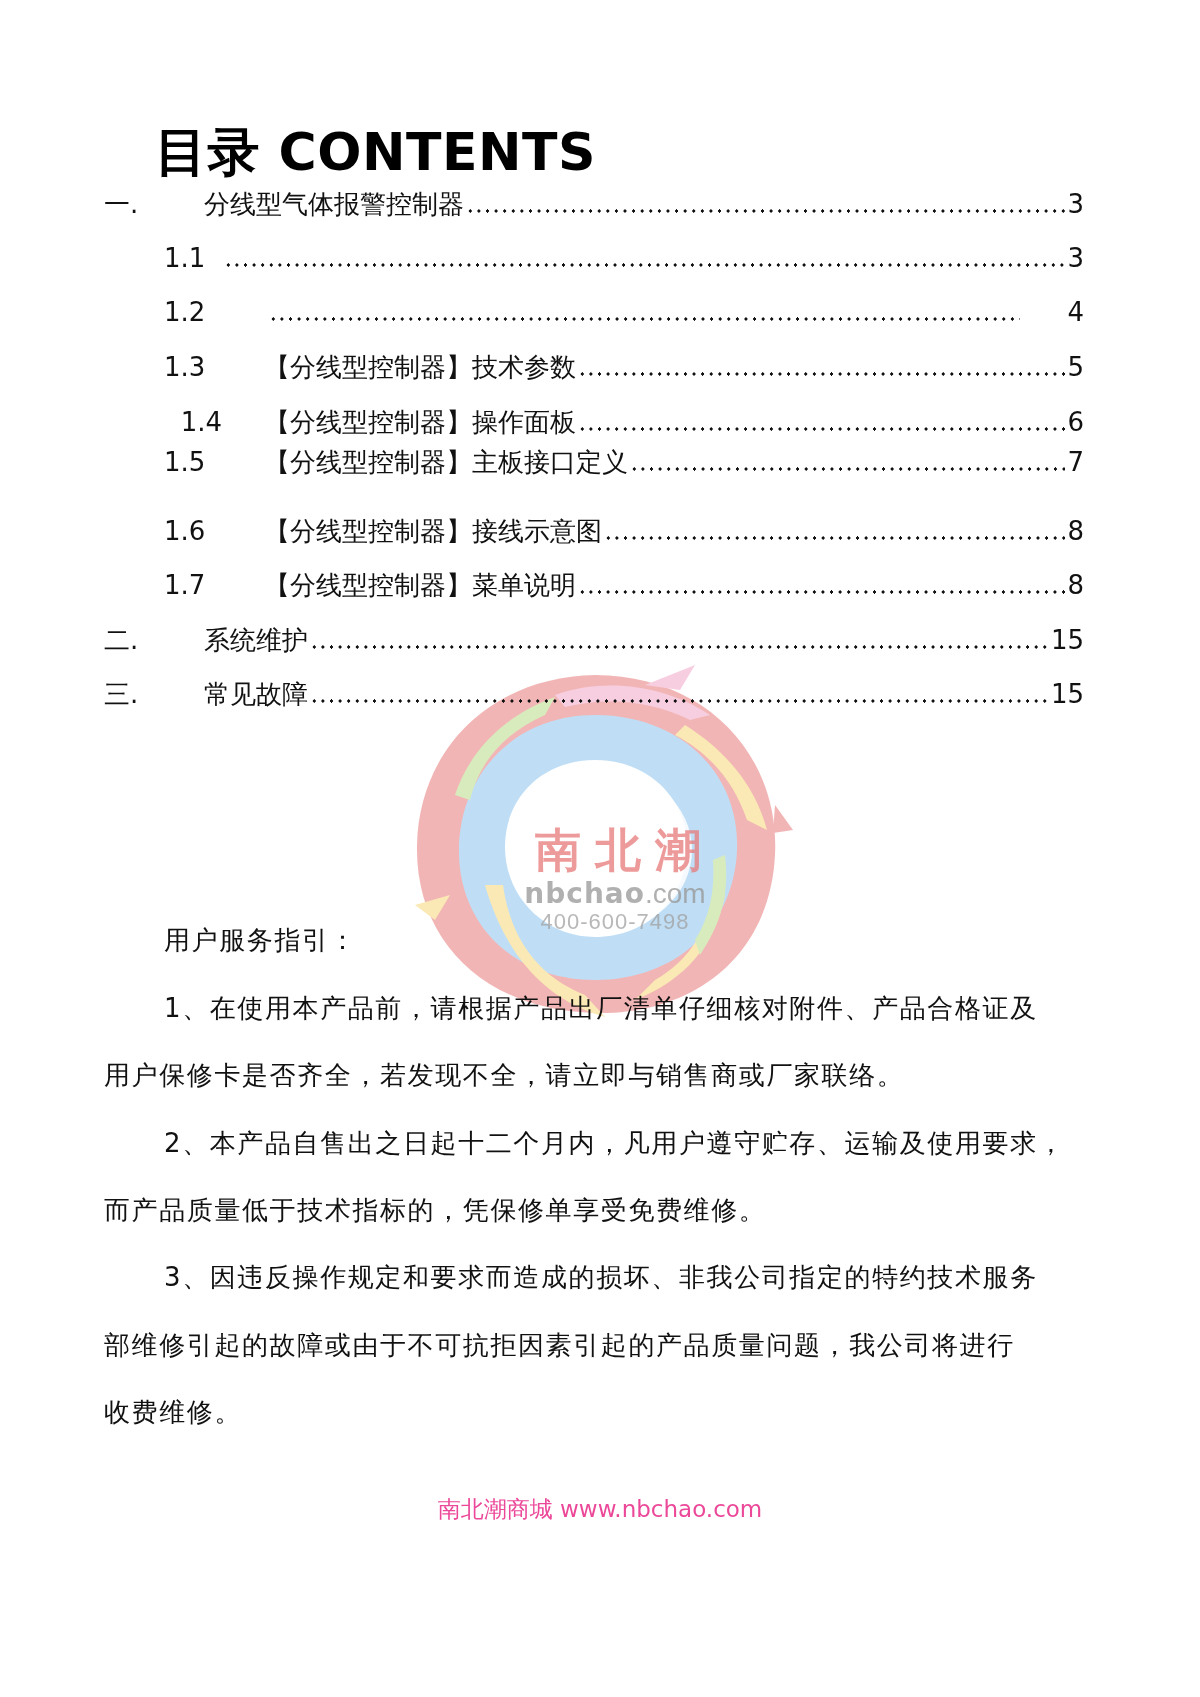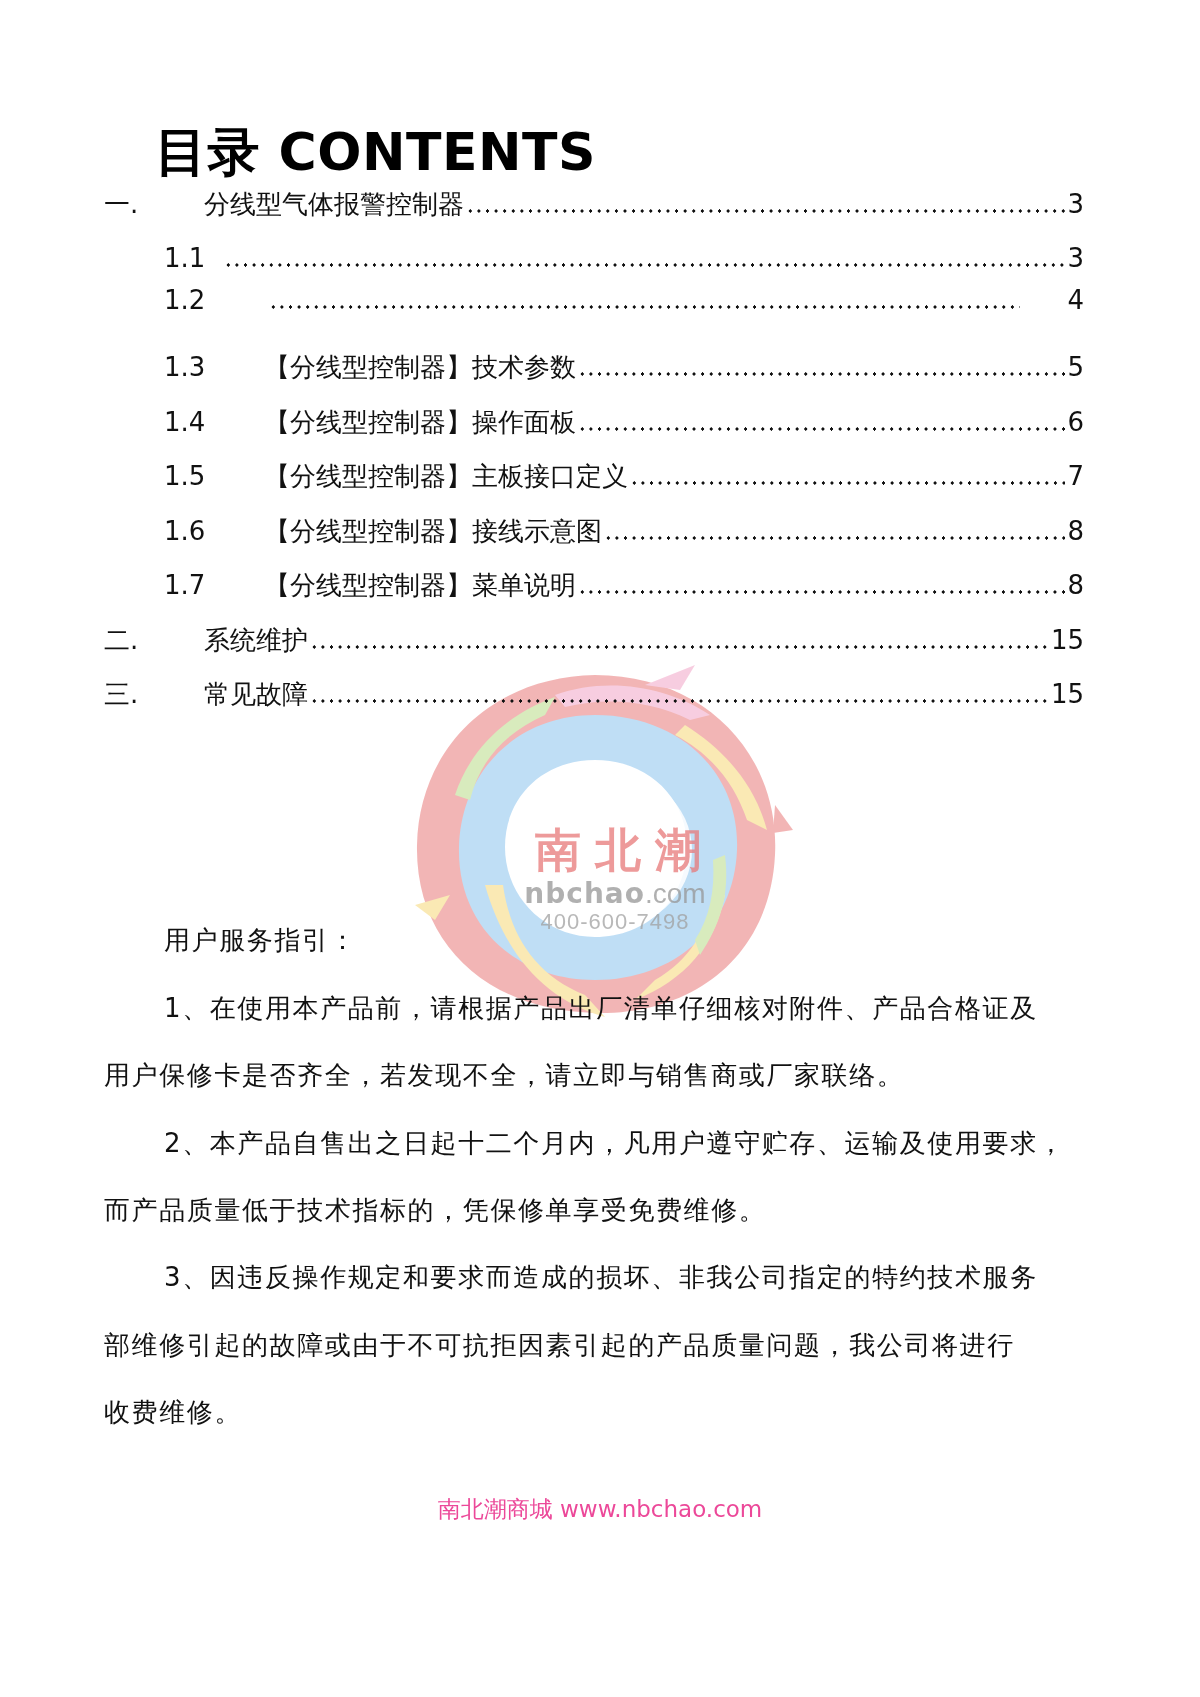--- a/index.html
+++ b/index.html
@@ -185,38 +185,38 @@
       <span class="toc-num">一.</span>
       <span class="toc-label">分线型气体报警控制器</span>
       <span class="toc-leader"></span>
       <span class="toc-page">3</span>
     </div>
     <div class="toc-row lvl2" style="top:240px;">
       <span class="toc-num">1.1</span>
       <span class="toc-leader"></span>
       <span class="toc-page">3</span>
     </div>
-    <div class="toc-row lvl2" style="top:282px;gap:45px;">
+    <div class="toc-row lvl2" style="top:294px;gap:45px;">
       <span class="toc-num">1.2</span>
       <span class="toc-leader"></span>
       <span class="toc-page">4</span>
     </div>
     <div class="toc-row lvl2" style="top:349px;">
       <span class="toc-num">1.3</span>
       <span class="toc-label">【分线型控制器】技术参数</span>
       <span class="toc-leader"></span>
       <span class="toc-page">5</span>
     </div>
-    <div class="toc-row lvl2" style="top:404px;">
+    <div class="toc-row lvl2" style="top:404px;text-align:right;">
       <span class="toc-num">1.4</span>
       <span class="toc-label">【分线型控制器】操作面板</span>
       <span class="toc-leader"></span>
       <span class="toc-page">6</span>
     </div>
-    <div class="toc-row lvl2" style="top:458px;">
+    <div class="toc-row lvl2" style="top:444px;">
       <span class="toc-num">1.5</span>
       <span class="toc-label">【分线型控制器】主板接口定义</span>
       <span class="toc-leader"></span>
       <span class="toc-page">7</span>
     </div>
     <div class="toc-row lvl2" style="top:513px;">
       <span class="toc-num">1.6</span>
       <span class="toc-label">【分线型控制器】接线示意图</span>
       <span class="toc-leader"></span>
       <span class="toc-page">8</span>

